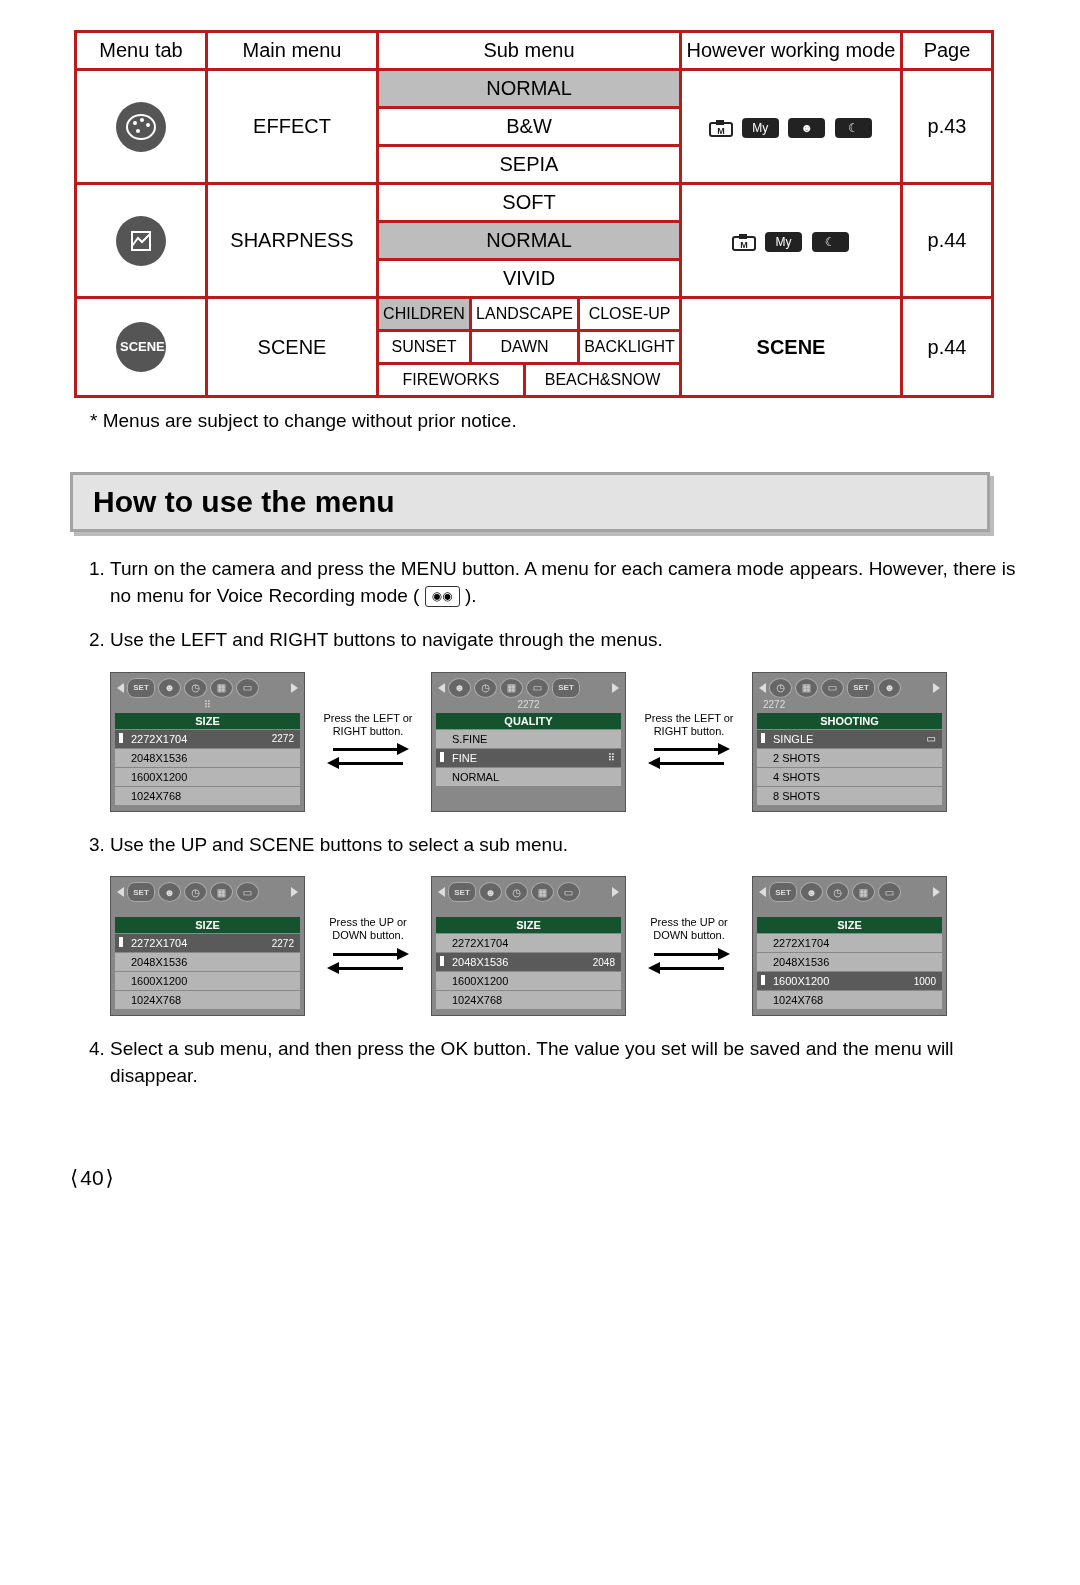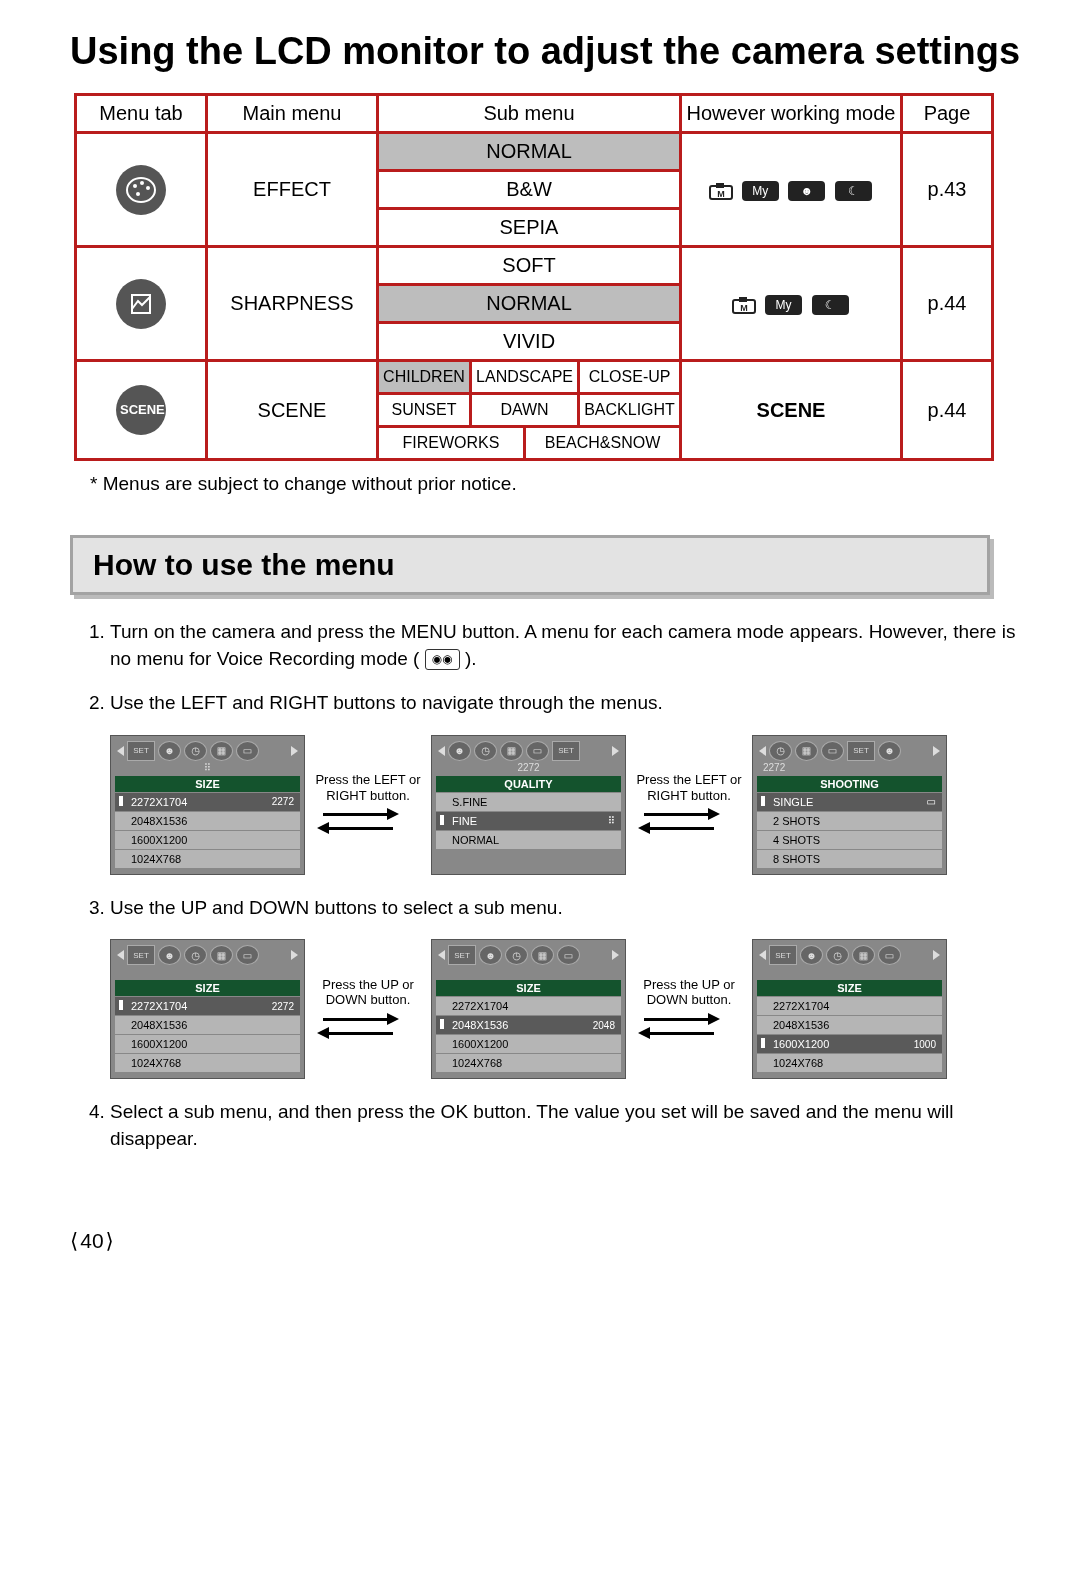--- a/index.html
+++ b/index.html
@@ -152,23 +152,23 @@
     border:1px solid #aaa;
     border-radius:50%;
     display:inline-flex;
     align-items:center;
     justify-content:center;
     font-size:10px;
     color:#ddd;
   }
   .lcd-top .ti.set {
     width: 26px;
-    border-radius: 0;
+    border-radius: 8px;
     font-size:8px;
-    font-weight:normal;
+    font-weight:bold;
   }
   .lcd-top .tri {
     width:0;height:0;
     border-top:5px solid transparent;
     border-bottom:5px solid transparent;
   }
   .tri.left { border-right:7px solid #ddd; }
   .tri.right { border-left:7px solid #ddd; margin-left:auto;}
   .lcd-sub {
     font-size:10px;
@@ -207,23 +207,23 @@
     left:4px; top:3px;
     width:4px; height:10px;
     background:#fff;
   }
   .lcd-item .tag {
     font-size:10px;
   }
   .arrow-col {
     display:flex;
     flex-direction:column;
-    align-items:flex-start;
+    align-items:center;
     width:110px;
-    font-size:13px;
+    font-size:11px;
     text-align:center;
     line-height:1.2;
   }
   .arrow-col .caption {
     margin-bottom:4px;
   }
   .dbl-arrow {
     width:90px;
     height:30px;
     position:relative;
@@ -267,21 +267,20 @@
   .mode-cam {
     background:none;
     width:28px;
   }
   .mode-cam svg { vertical-align:middle;}
 </style>
 </head>
 <body>
 
 <div class="page">
-  <h1 class="title">Using the LCD monitor to adjust the camera settings</h1>
 
   <table class="menu-table">
     <tbody>
         <tr>
       <th class="icon-col">Menu tab</th>
       <th class="menu-col">Main menu</th>
       <th class="sub-col" colspan="6">Sub menu</th>
       <th class="mode-col">However working mode</th>
       <th class="page-col">Page</th>
     </tr>
@@ -466,21 +465,21 @@
           <span>SINGLE</span>
           <span class="tag">▭</span>
         </div>
       <div class="lcd-item">2 SHOTS</div>
       <div class="lcd-item">4 SHOTS</div>
       <div class="lcd-item">8 SHOTS</div>
     </div>
   </div>
 
   <ol class="steps" start="3">
-    <li>Use the UP and DOWN buttons to select a sub menu.</li>
+    <li>Use the UP and SCENE buttons to select a sub menu.</li>
   </ol>
 
   <div class="lcd-row">
     <div class="lcd-panel">
       <div class="lcd-top">
         <span class="tri left"></span>
         <span class="ti set">SET</span>
         <span class="ti">☻</span>
         <span class="ti">◷</span>
         <span class="ti">▦</span>

